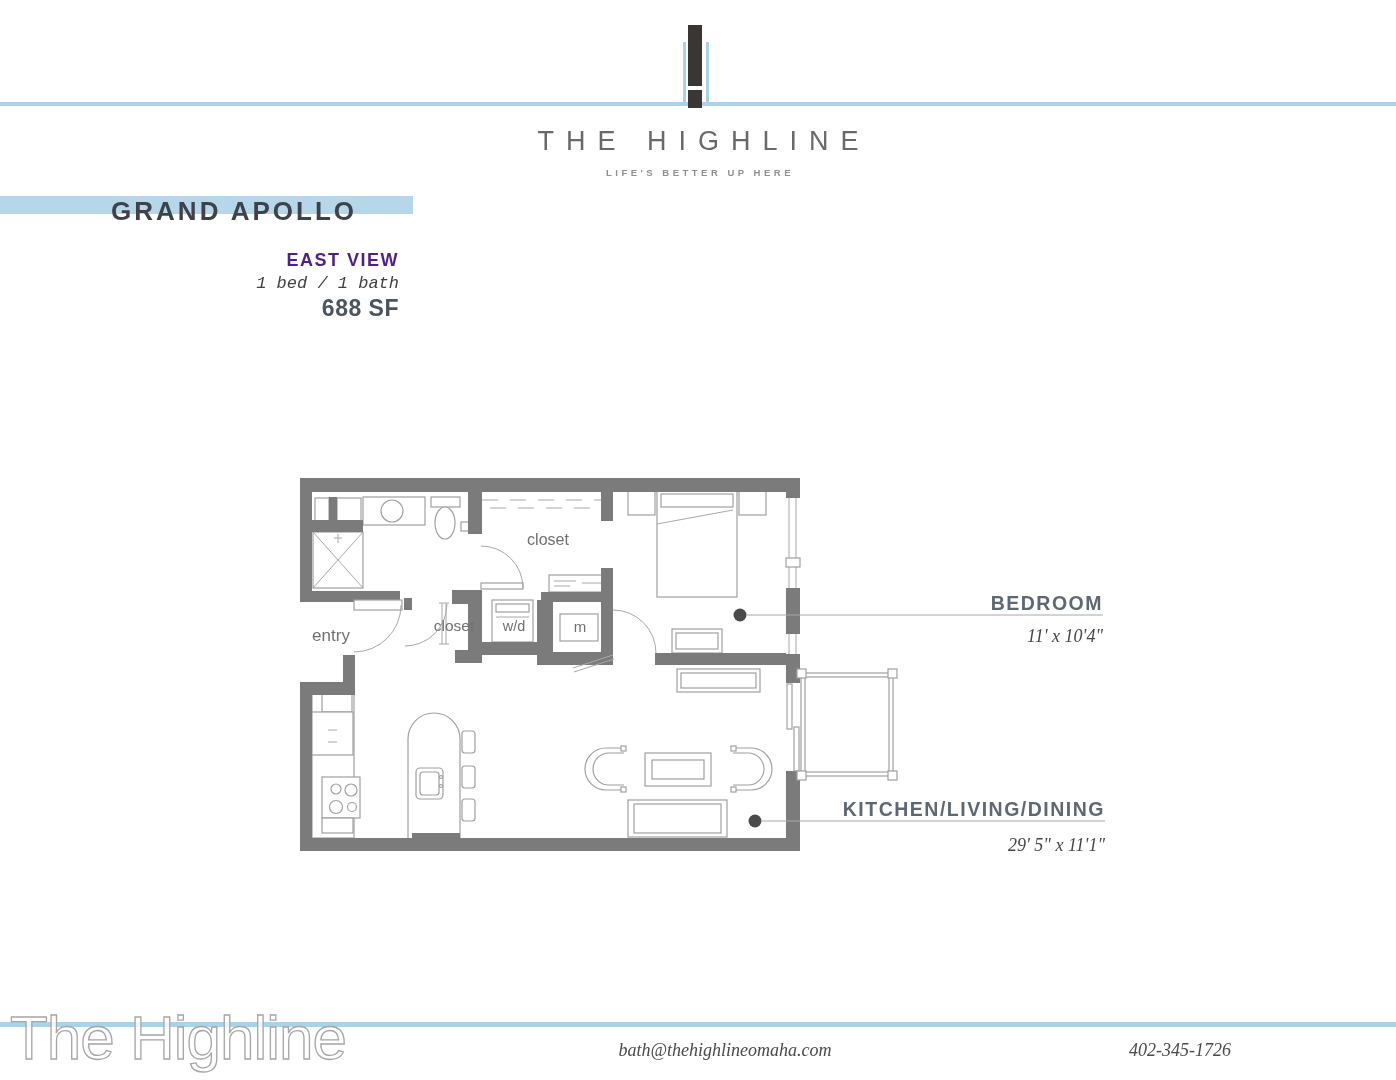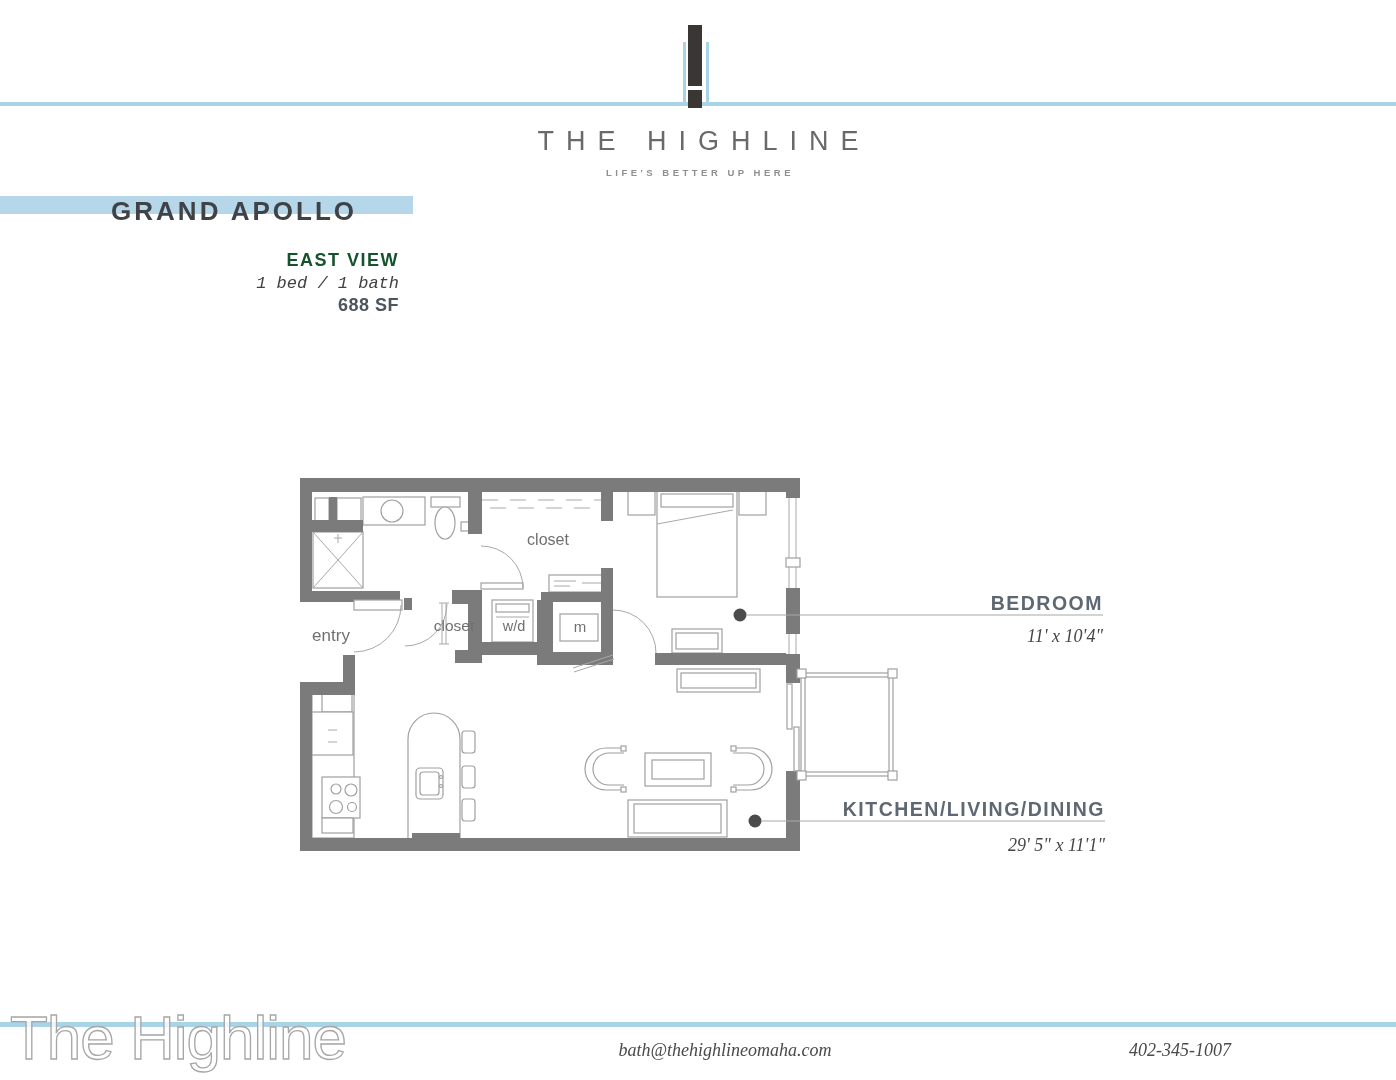--- a/index.html
+++ b/index.html
@@ -21,24 +21,24 @@
       color:#696969;}
   .brand-tagline{position:absolute;top:167px;left:0;width:1396px;text-align:center;
       font-size:9.5px;font-weight:bold;letter-spacing:3.5px;padding-left:4px;box-sizing:border-box;
       color:#8f8f8f;}
 
   
   .title-banner{position:absolute;left:0;top:196px;width:413px;height:18px;background:#b5d7e9;}
   .title-banner span{display:block;text-align:right;padding-right:56px;line-height:31px;
       font-size:26px;font-weight:bold;letter-spacing:3px;color:#3f4347;}
   .plan-meta{position:absolute;left:139px;top:250px;width:260px;text-align:right;}
-  .meta-view{font-size:18px;font-weight:bold;letter-spacing:1.5px;color:#14532d;}
+  .meta-view{font-size:18px;font-weight:bold;letter-spacing:1.5px;color:#4c1d95;}
   .meta-config{font-size:17px;font-style:italic;color:#414141;margin-top:3px;
       font-family:Liberation Mono, monospace;}
-  .meta-area{font-size:18px;font-weight:bold;letter-spacing:.5px;color:#4c555d;margin-top:2px;}
+  .meta-area{font-size:23px;font-weight:bold;letter-spacing:.5px;color:#4c555d;margin-top:2px;}
 
   
   .floorplan{position:absolute;left:280px;top:460px;width:860px;height:410px;}
   .wall{fill:#7b7b7b;}
   .fx{stroke:#a0a0a0;stroke-width:1.2;fill:#ffffff;}
   .fxn{stroke:#a0a0a0;stroke-width:1.2;fill:none;}
   .fxl{stroke:#a8a8a8;stroke-width:1;fill:none;}
   .plan-label{font-family:"Liberation Sans",sans-serif;fill:#707070;}
   .room-name{font-family:"Liberation Sans",sans-serif;font-weight:bold;fill:#5e6873;letter-spacing:1.5px;}
   .room-dims{font-family:"Liberation Serif",serif;font-style:italic;fill:#464646;}
@@ -235,15 +235,15 @@
 
     <text class="room-name" x="1103" y="610" font-size="19.5" text-anchor="end">BEDROOM</text>
     <text class="room-dims" x="1103" y="642" font-size="18" text-anchor="end">11' x 10'4"</text>
     <text class="room-name" x="1105" y="816" font-size="19.5" text-anchor="end">KITCHEN/LIVING/DINING</text>
     <text class="room-dims" x="1105" y="851" font-size="18" text-anchor="end">29' 5" x 11'1"</text>
   </svg>
 
   <div class="rule-blue rule-bottom"></div>
   <div class="watermark">The Highline</div>
   <div class="footer-text footer-email">bath@thehighlineomaha.com</div>
-  <div class="footer-text footer-phone">402-345-1007</div>
+  <div class="footer-text footer-phone">402-345-1726</div>
 
 </div>
 
 </body></html>

